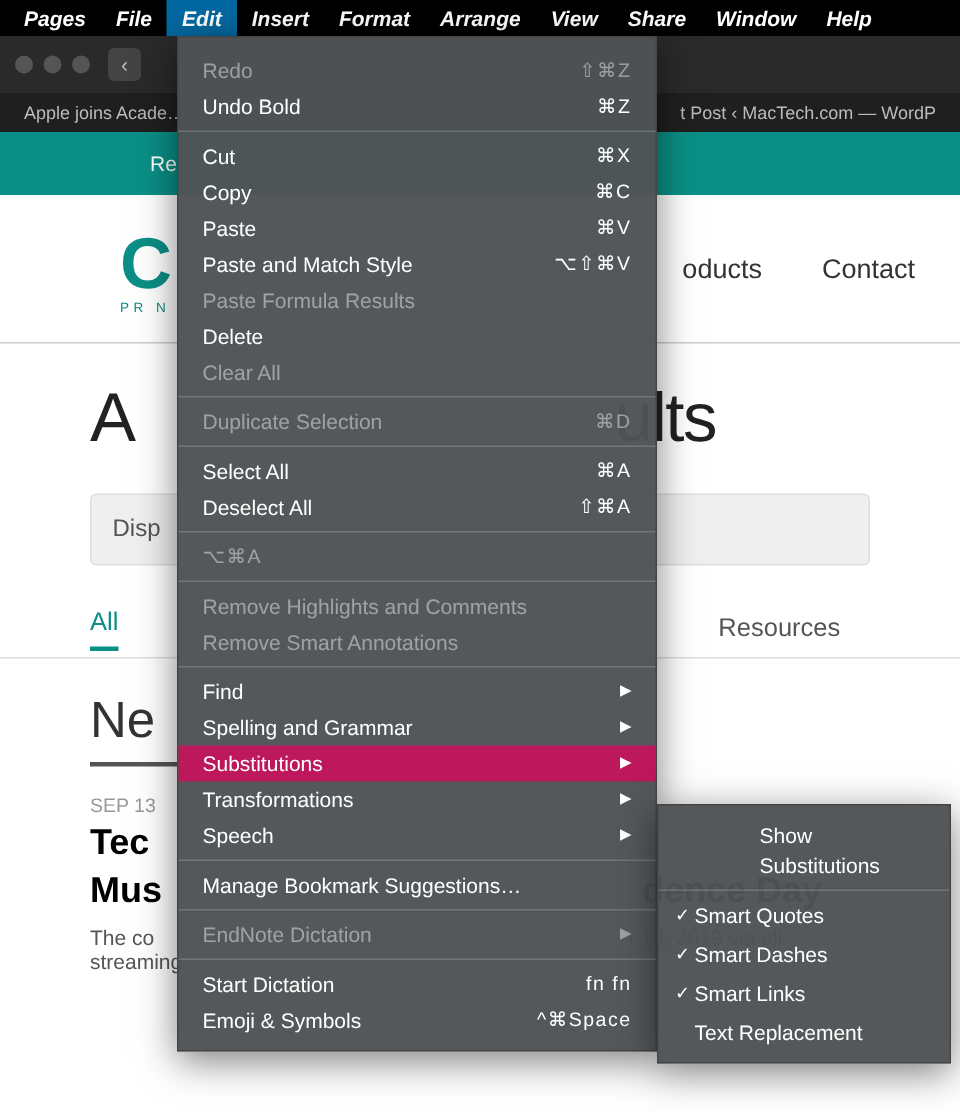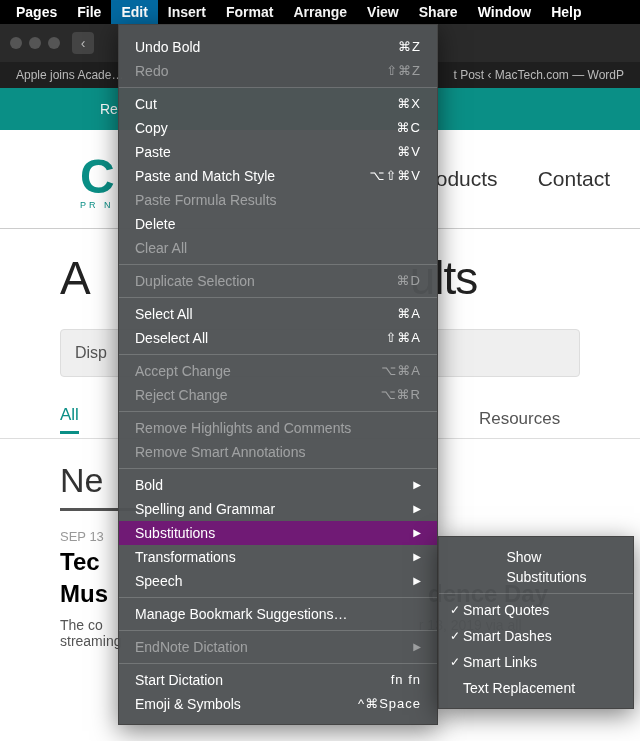--- a/index.html
+++ b/index.html
@@ -1,55 +1,55 @@
 <!DOCTYPE html>
 <html><head>
 <meta charset="utf-8">
 <style>
   * { margin: 0; padding: 0; box-sizing: border-box; font-family: -apple-system, "Helvetica Neue", Arial, sans-serif; }
   body { width: 640px; height: 741px; overflow: hidden; position: relative; background: #fff; }
 
   
   .menubar { height: 24px; background: #000; display: flex; align-items: center; padding: 0 6px; }
-  .menubar-item { color: #fff; font-size: 14px; padding: 0 10px; line-height: 24px; font-weight: 600; cursor: default; }
+  .menubar-item { color: #fff; font-size: 14px; padding: 0 10px; line-height: 24px; font-weight: 600; cursor: default; font-style: italic; }
   .menubar-item.app { font-weight: 700; }
   .menubar-item.open { background: #0369a1; }
 
   
   .chrome { background: #2a2a2a; height: 38px; display: flex; align-items: center; padding: 0 10px; }
   .traffic { display: flex; gap: 7px; margin-right: 12px; }
   .traffic span { width:12px;height:12px;border-radius:50%; background:#555; }
   .back { width:22px;height:22px;border-radius:4px;background:#444;color:#bbb; display:flex;align-items:center;justify-content:center;font-size:14px;}
   .tabbar { background:#1f1f1f; height:26px; color:#bbb; font-size:12px; padding:0 16px; display:flex; align-items:center; }
 
   
   .page { position: relative; }
   .teal-band { background:#0a8f86; height:42px; color:#fff; display:flex;align-items:center; font-size:14px; padding-left:100px;}
   .header { height:98px; display:flex; align-items:center; justify-content:space-between; padding:0 30px 0 80px; }
   .logo { color:#0a8f86; font-weight:900; font-size:48px; letter-spacing:-2px; }
   .logo-sub { color:#0a8f86; font-size:9px; letter-spacing:3px; margin-top:-4px;text-align:center;}
-  .nav { display:flex; gap:40px; color:#333; font-size:21px; }
+  .nav { display:flex; gap:40px; color:#333; font-size:18px; }
   .hr { height:1px; background:#ccc; }
   .h1 { font-size:46px; color:#222; padding:22px 60px 18px; letter-spacing:-1px;}
   .search { margin:6px 60px 22px; height:48px; background:#efefef; border:1px solid #ddd; border-radius:4px; padding:0 14px; color:#555; font-size:16px; display:flex;align-items:center;}
   .tabs { display:flex; gap:40px; padding:0 60px; font-size:17px; color:#555; border-bottom:1px solid #ddd; height:40px; align-items:center;}
   .tabs .tab.active { color:#0a8f86; border-bottom:3px solid #0a8f86; padding-bottom:6px; margin-bottom:-1px;}
   .section-h { font-size:34px; color:#333; padding:22px 60px 8px;}
   .underline { height:3px; width:84px; background:#555; margin-left:60px;}
   .date { color:#999; font-size:13px; padding:18px 60px 2px;}
   .article-h { font-size:24px; font-weight:700; padding:0 60px; line-height:1.35;}
   .article-p { color:#555; font-size:14px; padding:6px 60px;}
 
   
   .dropdown { position:absolute; top:24px; left:118px; width:320px; background: rgba(80,83,85,0.97); border:1px solid #454545; box-shadow: 0 6px 24px rgba(0,0,0,.5); padding:6px 0 4px; z-index:20; }
   .grp { border-top:1px solid rgba(255,255,255,.18); padding:4px 0; }
   .grp.first { border-top:none; }
   .mi { display:flex; justify-content:space-between; align-items:center; padding:2px 16px; color:#fff; font-size:14px; line-height:20px; }
   .mi.disabled { color: rgba(255,255,255,.44); }
-  .mi.hi { background:#701a75; }
+  .mi.hi { background:#be185d; }
   .sc { color:inherit; font-size:13px; letter-spacing:1px; }
   .arrow { font-size:10px; color:inherit; }
 
   
   .submenu { position:absolute; top:536px; left:438px; width:196px; background: rgba(80,83,85,0.97); border:1px solid #454545; box-shadow: 0 6px 24px rgba(0,0,0,.5); padding:4px 0; z-index:30; }
   .smi { display:flex; align-items:center; padding:3px 12px 3px 8px; color:#fff; font-size:14px; line-height:20px;}
   .smi .chk { width:16px; text-align:center; font-size:12px; }
   .sgrp { border-top:1px solid rgba(255,255,255,.18); padding:3px 0; }
   .sgrp.first { border-top:none;padding-left:44px;}
 </style>
@@ -118,28 +118,28 @@
     <span>Tec</span><br>
     <span>Mus</span><span style="display:inline-block;width:320px"></span><span>dence Day</span>
   </div>
   <div class="article-p">
     <span>The co</span><span style="display:inline-block;width:316px"></span><span>r 13, 2019 via all streaming</span>
   </div>
 </div>
 
 <div class="dropdown" id="edit-menu">
     <div class="grp first">
+      <div class="mi disabled">
+        <span>Redo</span>
+        <span class="sc">⇧⌘Z</span>
+      </div>
       <div class="mi">
         <span>Undo Bold</span>
         <span class="sc">⌘Z</span>
       </div>
-      <div class="mi disabled">
-        <span>Redo</span>
-        <span class="sc">⇧⌘Z</span>
-      </div>
     </div>
     <div class="grp">
       <div class="mi">
         <span>Cut</span>
         <span class="sc">⌘X</span>
       </div>
       <div class="mi">
         <span>Copy</span>
         <span class="sc">⌘C</span>
       </div>
@@ -175,41 +175,36 @@
         <span>Select All</span>
         <span class="sc">⌘A</span>
       </div>
       <div class="mi">
         <span>Deselect All</span>
         <span class="sc">⇧⌘A</span>
       </div>
     </div>
     <div class="grp">
       <div class="mi disabled">
-        <span>Accept Change</span>
         <span class="sc">⌥⌘A</span>
       </div>
-      <div class="mi disabled">
-        <span>Reject Change</span>
-        <span class="sc">⌥⌘R</span>
-      </div>
     </div>
     <div class="grp">
       <div class="mi disabled">
         <span>Remove Highlights and Comments</span>
         <span></span>
       </div>
       <div class="mi disabled">
         <span>Remove Smart Annotations</span>
         <span></span>
       </div>
     </div>
     <div class="grp">
       <div class="mi">
-        <span>Bold</span>
+        <span>Find</span>
         <span class="arrow">▶</span>
       </div>
       <div class="mi">
         <span>Spelling and Grammar</span>
         <span class="arrow">▶</span>
       </div>
       <div class="mi hi">
         <span>Substitutions</span>
         <span class="arrow">▶</span>
       </div>

